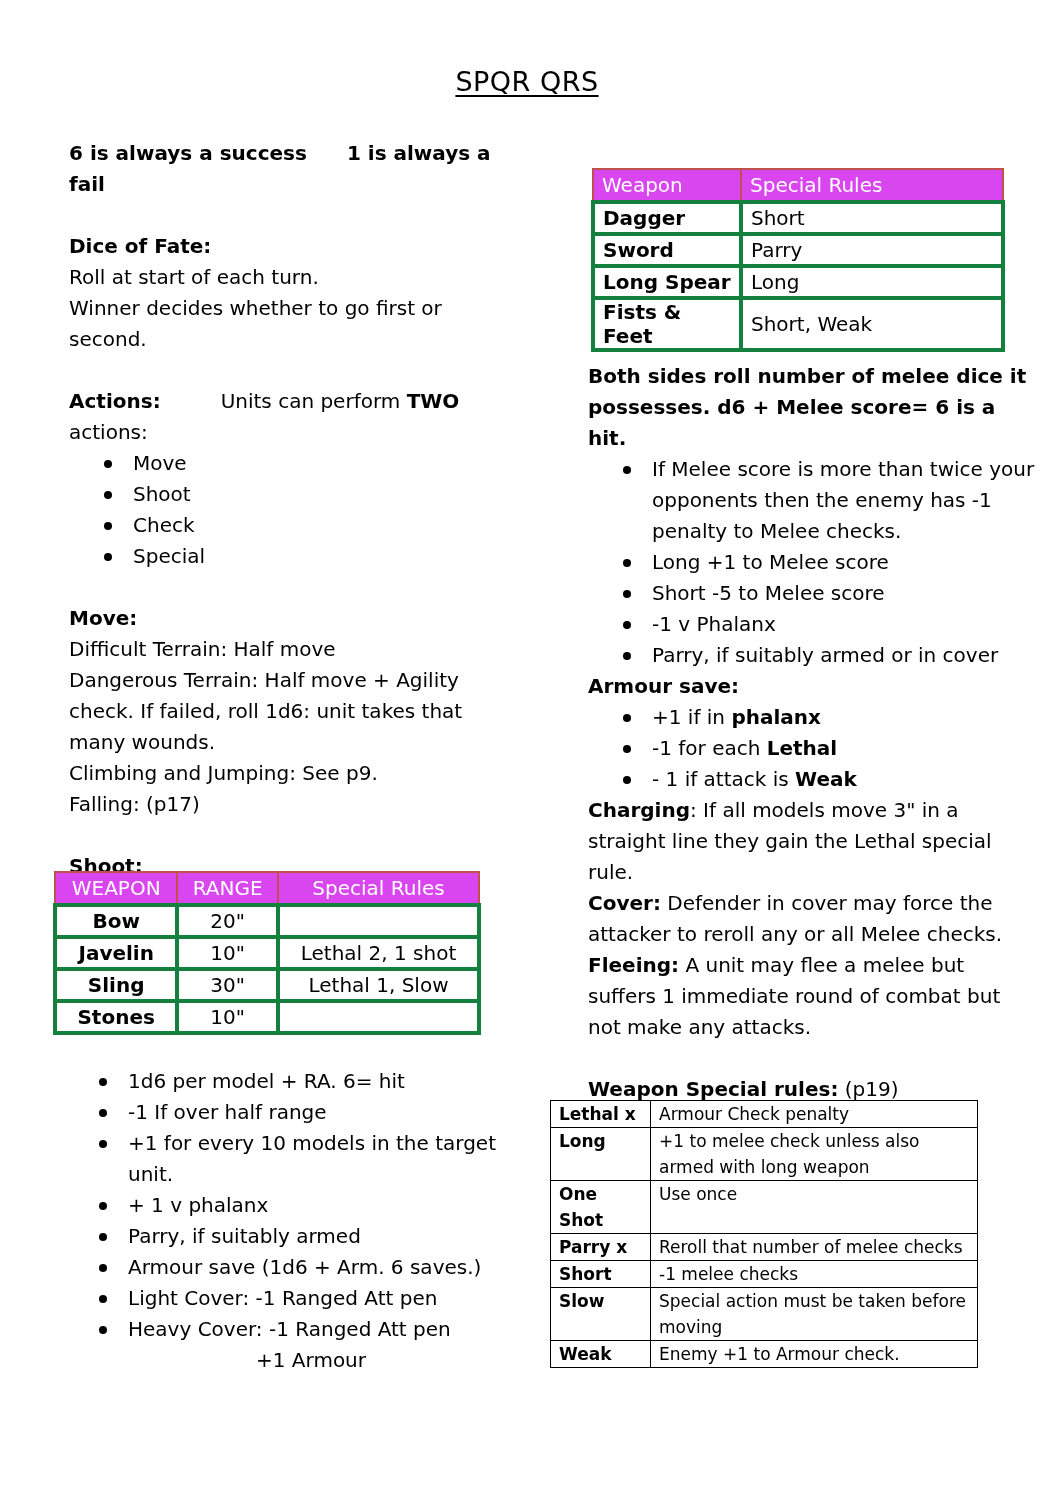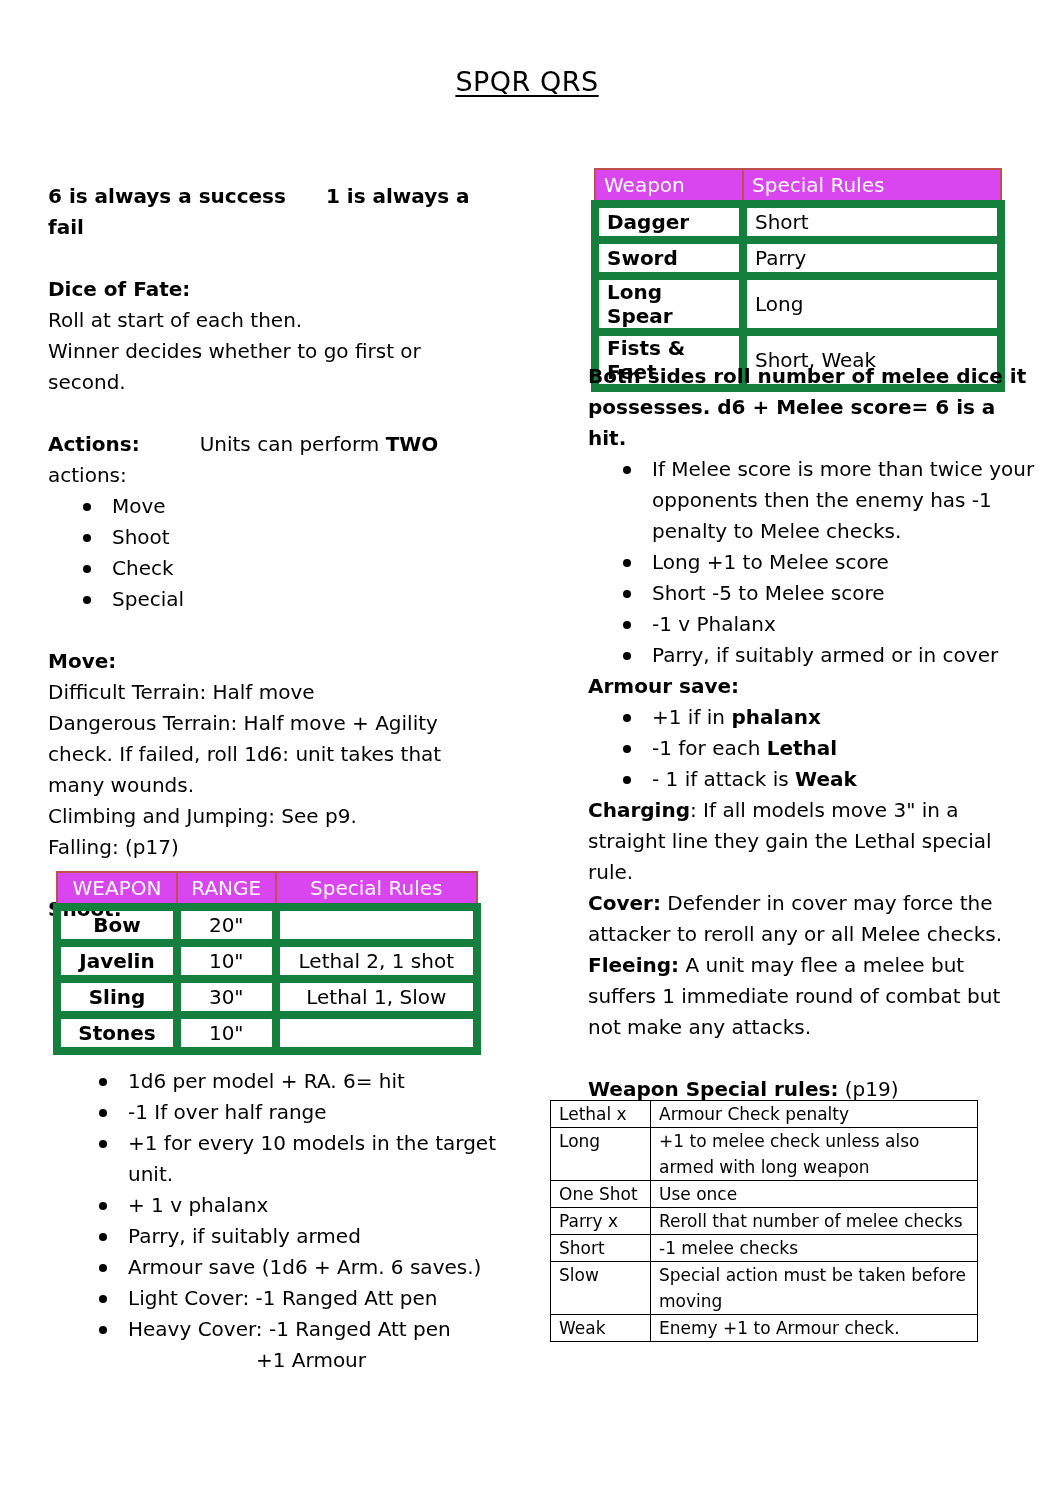--- a/index.html
+++ b/index.html
@@ -7,21 +7,21 @@
     width: 1058px; height: 1497px; position: relative; overflow: hidden;
     font-family: "DejaVu Sans", sans-serif; color: #000;
   }
   .page { position: absolute; left: 0; top: 0; width: 1058px; height: 1497px; }
   .title {
     position: absolute; top: 66px; left: 0; width: 1054px; text-align: center;
     font-family: "DejaVu Sans", sans-serif; font-size: 27px; letter-spacing: 0.5px;
     text-decoration: underline; text-underline-offset: 4px; text-decoration-thickness: 2px;
   }
   .col { position: absolute; font-size: 20px; line-height: 31px; }
-  .col-left { left: 48px; top: 138px; width: 450px; margin-top: 43px; }
+  .col-left { left: 69px; top: 138px; width: 450px; }
   .col-right { left: 561px; top: 138px; width: 450px; }
   .b { font-weight: bold; }
   p { margin: 0; }
   .gap { height: 31px; }
   ul.bul { margin: 0; padding: 0; list-style: none; }
   ul.bul li { position: relative; padding-left: 64px; }
   ul.bul li::before {
     content: ""; position: absolute; left: 35px; top: 12px; width: 8px; height: 8px;
     border-radius: 50%; background: #000;
   }
@@ -29,45 +29,45 @@
   .tab-wide { display: inline-block; width: 30px; }
 
   
   table { border-collapse: collapse; }
   .red-table { position: absolute; font-size: 20px; }
   .red-table th {
     background: #d946ef; color: #fff; font-weight: normal; height: 30px; padding: 0 8px;
     border: 2px solid #C0504D;
   }
   .red-table td {
-    border: 8px solid #15803d; height: 28px; padding: 0 8px;
+    border: 4px solid #15803d; height: 28px; padding: 0 8px;
   }
   .shoot-table { left: 53px; top: 871px; width: 428px; }
   .shoot-table th, .shoot-table td { text-align: center; }
   .melee-table { left: 591px; top: 168px; width: 414px; }
   .melee-table th, .melee-table td { text-align: left; }
 
   .special-table { position: absolute; left: 550px; top: 1100px; width: 428px; font-size: 17px; line-height: 26px; }
   .special-table td { border: 1.5px solid #000; vertical-align: top; padding: 0 8px; }
-  .special-table td.k { font-weight: normal; width: 83px; margin-left: 44px; }
+  .special-table td.k { font-weight: bold; width: 83px; margin-left: 44px; }
 </style>
 </head>
 <body>
 
 <div class="page">
 
   <div class="title">SPQR QRS</div>
 
   <div class="col col-left">
     <p class="b">
       <span>6 is always a success</span><span class="tab-inline"></span><span>1 is always a fail</span>
     </p>
     <div class="gap"></div>
     <p class="b">Dice of Fate:</p>
-    <p>Roll at start of each then.</p>
+    <p>Roll at start of each turn.</p>
     <p>Winner decides whether to go first or second.</p>
     <div class="gap"></div>
     <p>
       <span class="b">Actions:</span><span class="tab-wide"></span><span class="tab-wide"></span><span>Units can perform </span><span class="b">TWO</span>
       <span>actions:</span>
     </p>
     <ul class="bul">
       <li>Move</li>
       <li>Shoot</li>
       <li>Check</li>

